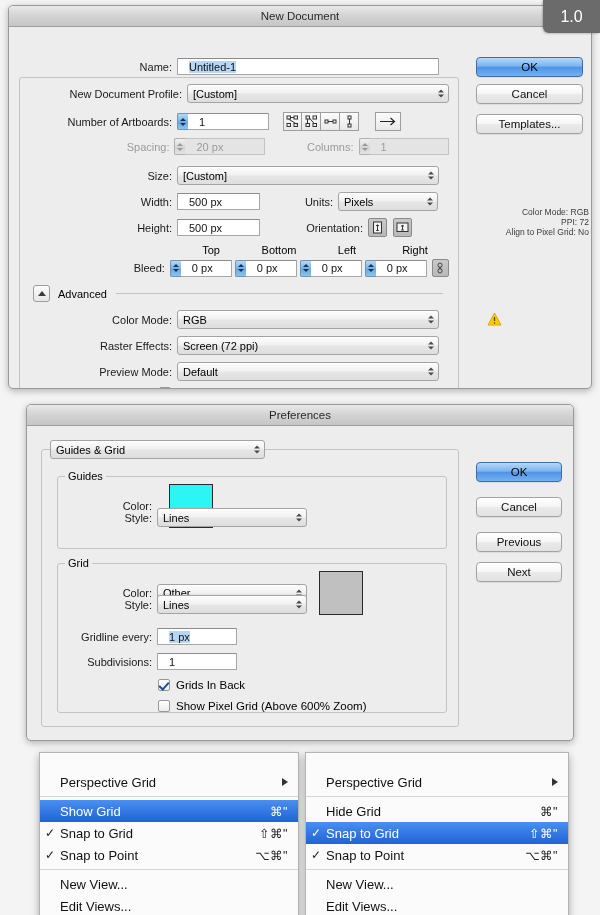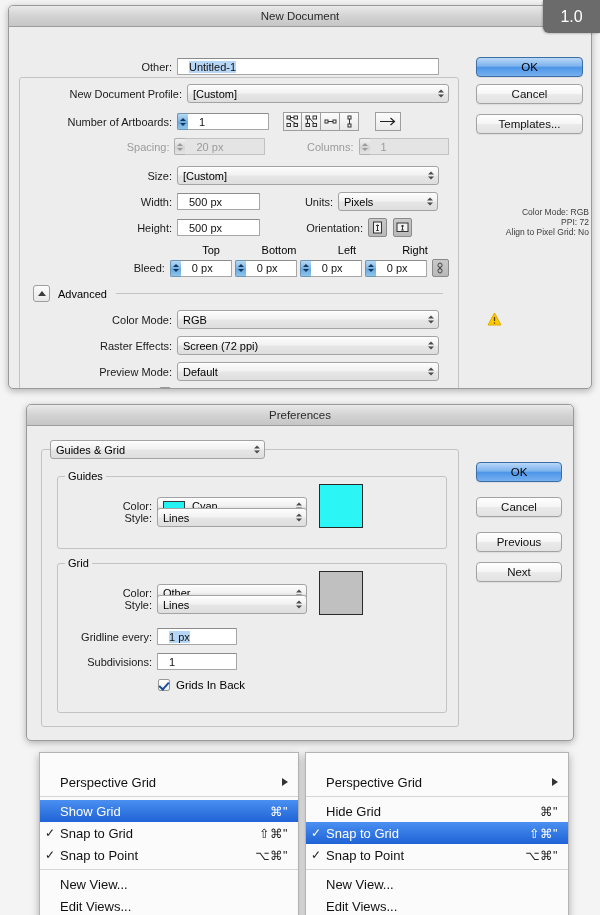--- a/index.html
+++ b/index.html
@@ -200,21 +200,21 @@
 
   <div class="dialog" style="left:8px; top:5px; width:584px; height:384px;">
     <div class="titlebar">
       <span>New Document</span>
     </div>
     <div class="dlg-body" style="height:362px;">
 
       <div class="groupbox" style="left:10px; top:50px; width:440px; height:315px;"></div>
 
       <div style="position:absolute; left:10px; top:31px; width:430px; display:flex; align-items:center;">
-        <div class="lbl" style="width:158px;">Other:</div>
+        <div class="lbl" style="width:158px;">Name:</div>
         <div class="field" style="width:262px;">
           <span class="seltext">Untitled-1</span>
         </div>
       </div>
 
       <div style="position:absolute; left:20px; top:57px; width:430px; display:flex; align-items:center;">
         <div class="lbl" style="width:158px;">New Document Profile:</div>
         <div class="popup" style="width:262px;">
           <span>[Custom]</span>
           <span class="arrows">
@@ -501,28 +501,20 @@
             <i class="up"></i>
             <i class="dn"></i>
           </span>
       </div>
 
       <div class="groupbox" style="left:30px; top:50px; width:390px; height:73px;"></div>
       <div class="grouplabel" style="left:38px; top:44px;">Guides</div>
 
       <div style="position:absolute; left:30px; top:58px; width:390px; display:flex; align-items:center;">
         <div class="lbl" style="width:100px;">Color:</div>
-        <div class="popup" style="width:150px; padding-left:5px;">
-          <span class="swatch" style="display:inline-block; width:22px; height:11px; background:#22f2f2; border:1px solid #3a3a3a; margin-right:7px;"></span>
-          <span>Cyan</span>
-          <span class="arrows">
-              <i class="up"></i>
-              <i class="dn"></i>
-            </span>
-        </div>
         <div class="swatch" style="width:44px; height:44px; background:#2cf5f5; margin-left:12px;"></div>
       </div>
 
       <div style="position:absolute; left:30px; top:82px; width:290px; display:flex; align-items:center;">
         <div class="lbl" style="width:100px;">Style:</div>
         <div class="popup" style="width:150px;">
           <span>Lines</span>
           <span class="arrows">
               <i class="up"></i>
               <i class="dn"></i>
@@ -568,20 +560,24 @@
         <div class="field" style="width:80px;">
           <span>1</span>
         </div>
       </div>
 
       <div style="position:absolute; left:131px; top:253px; display:flex; align-items:center;">
         <span class="cbox checked"></span>
         <span style="margin-left:6px; font-size:11.5px;">Grids In Back</span>
       </div>
 
+      <div style="position:absolute; left:131px; top:274px; display:flex; align-items:center;">
+        <span class="cbox"></span>
+        <span style="margin-left:6px; font-size:11.5px;">Show Pixel Grid (Above 600% Zoom)</span>
+      </div>
 
       <div class="btn primary" style="position:absolute; left:449px; top:36px; width:86px;">
         <span>OK</span>
       </div>
       <div class="btn" style="position:absolute; left:449px; top:71px; width:86px;">
         <span>Cancel</span>
       </div>
       <div class="btn" style="position:absolute; left:449px; top:106px; width:86px;">
         <span>Previous</span>
       </div>

